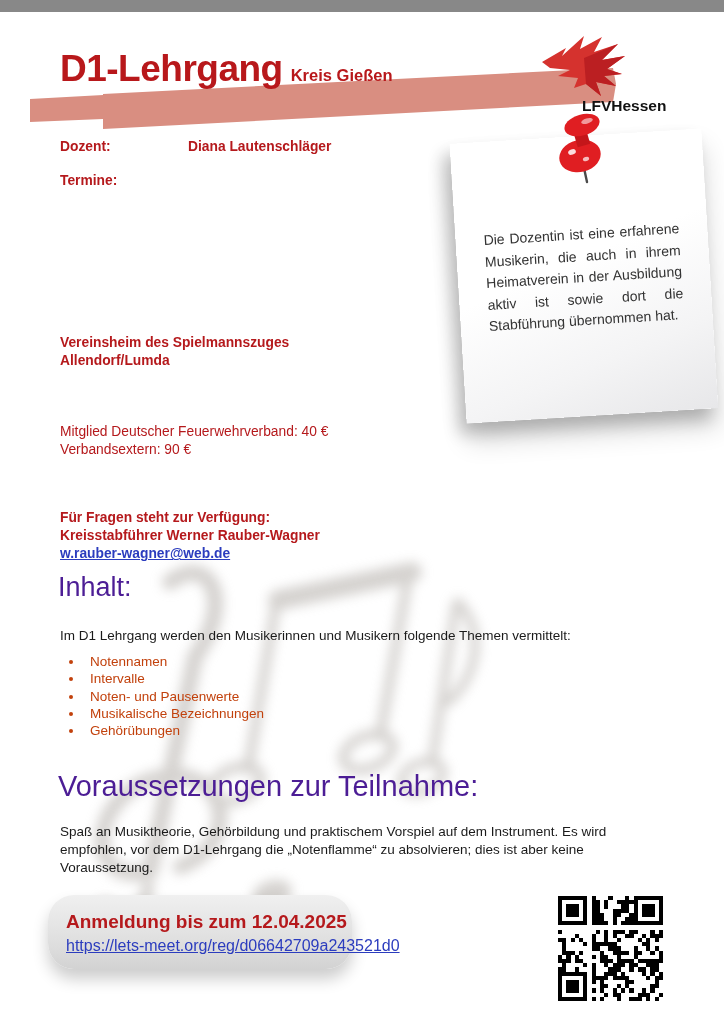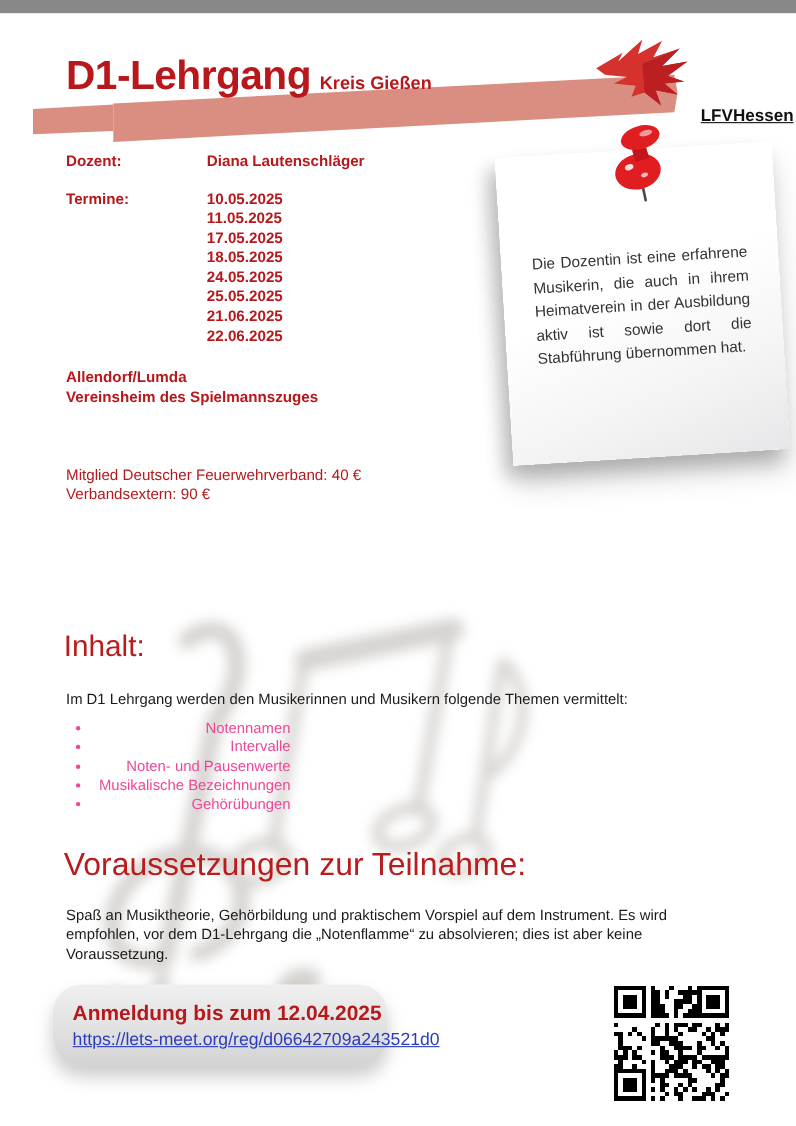--- a/index.html
+++ b/index.html
@@ -7,47 +7,47 @@
     position:relative;width:724px;height:1024px;margin:12px auto;
     background:#ffffff;overflow:hidden;
     font-family:"Liberation Sans",sans-serif;color:#1a1a1a;
   }
   
   .band-svg{position:absolute;left:0;top:0;z-index:1;}
   .title-row{position:absolute;left:60px;top:36px;z-index:2;display:flex;align-items:baseline;}
   .doc-title{font-size:37px;font-weight:bold;color:#b8181b;letter-spacing:-.5px;}
   .doc-subtitle{font-size:16.5px;font-weight:bold;color:#b8181b;margin-left:8px;}
   .logo-flame{position:absolute;left:528px;top:12px;z-index:3;}
-  .logo-text{position:absolute;left:637px;top:85px;z-index:3;font-size:15.5px;font-weight:600;color:#111;text-decoration:underline;}
+  .logo-text{position:absolute;left:582px;top:85px;z-index:3;font-size:15.5px;font-weight:600;color:#111;}
   
   .row{position:absolute;left:60px;display:flex;font-size:13.8px;font-weight:bold;color:#b5191c;line-height:17.8px;}
   .row .lbl{width:128px;flex:0 0 128px;}
   .red-line{position:absolute;left:60px;font-size:13.8px;font-weight:normal;color:#b5191c;line-height:18.5px;}
   .contact{position:absolute;left:60px;top:497px;font-size:13.8px;font-weight:bold;color:#b5191c;line-height:18.2px;}
   a.mail{color:#2b3cbe;text-decoration:underline;}
   
   .note{
     position:absolute;left:458px;top:124px;width:252px;height:280px;z-index:3;
     transform:rotate(-3.5deg);
     background:linear-gradient(160deg,#ffffff 45%,#f4f4f5 75%,#e7e7e9 100%);
     box-shadow:-8px 10px 16px rgba(0,0,0,.20), 0 18px 26px rgba(0,0,0,.16);
   }
   .note-text{
     padding:88px 28px 0 28px;font-size:14px;line-height:21.5px;
     text-align:justify;color:#333;
   }
   .pin-svg{position:absolute;left:550px;top:100px;z-index:4;}
   
-  .h-red{position:absolute;left:58px;font-weight:400;color:#b91c1c;z-index:2;}
+  .h-red{position:absolute;left:58px;font-weight:400;color:#4c1d95;z-index:2;}
   .h-inhalt{top:560px;font-size:27px;}
   .h-voraus{top:758px;font-size:29px;}
   .black-p{position:absolute;left:60px;font-size:13.5px;color:#1a1a1a;line-height:18px;z-index:2;}
   ul.topics{
     position:absolute;left:60px;top:641px;margin:0;padding-left:24px;z-index:2;
-    font-size:13.5px;color:#ec4899;text-align:right;
+    font-size:13.5px;color:#c2410c;
   }
   ul.topics li{line-height:17.3px;padding-left:6px;}
   
   .watermark{position:absolute;left:20px;top:530px;z-index:0;filter:blur(6px);opacity:.55;}
   
   .anmeldung{
     position:absolute;left:48px;top:883px;width:268px;z-index:2;
     padding:16px 18px 14px 18px;border-radius:26px;
     background:linear-gradient(180deg,#f0f0f0 0%,#dddddd 70%,#d2d2d2 100%);
     box-shadow:0 10px 16px rgba(0,0,0,.20);
@@ -110,44 +110,39 @@
     <ellipse cx="36" cy="47" rx="3.2" ry="2" fill="#ffffff" opacity=".7" transform="rotate(-20 36 47)"></ellipse>
   </svg>
 
   <div class="row" style="top:126px">
     <span class="lbl">Dozent:</span>
     <span>Diana Lautenschläger</span>
   </div>
 
   <div class="row" style="top:160px">
     <span class="lbl">Termine:</span>
-    <span>
-      <div>10.05.2025</div>
-      <div>11.05.2025</div>
-      <div>17.05.2025</div>
-      <div>18.05.2025</div>
-      <div>24.05.2025</div>
-      <div>25.05.2025</div>
-      <div>21.06.2025</div>
-      <div>22.06.2025</div>
-    </span>
   </div>
 
   <div class="row" style="top:322px">
     <span>
+      <div>Vereinsheim des Spielmannszuges</div>
       <div>Allendorf/Lumda</div>
-      <div>Vereinsheim des Spielmannszuges</div>
     </span>
   </div>
 
 
   <div class="red-line" style="top:411px">Mitglied Deutscher Feuerwehrverband: 40 €</div>
   <div class="red-line" style="top:429px">Verbandsextern: 90 €</div>
 
 
+  <div class="contact">
+    <div>Für Fragen steht zur Verfügung:</div>
+    <div>Kreisstabführer Werner Rauber-Wagner</div>
+    <a href="#" class="mail">w.rauber-wagner@web.de</a>
+  </div>
 
   <div class="h-red h-inhalt">Inhalt:</div>
   <div class="black-p" style="top:615px;width:575px">Im D1 Lehrgang werden den Musikerinnen und Musikern folgende Themen vermittelt:</div>
   <ul class="topics">
     <li><span>Notennamen</span></li>
     <li><span>Intervalle</span></li>
     <li><span>Noten- und Pausenwerte</span></li>
     <li><span>Musikalische Bezeichnungen</span></li>
     <li><span>Gehörübungen</span></li>
   </ul>

